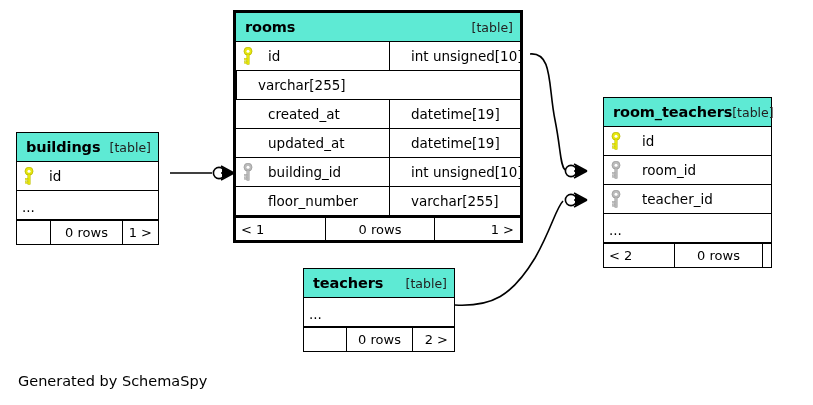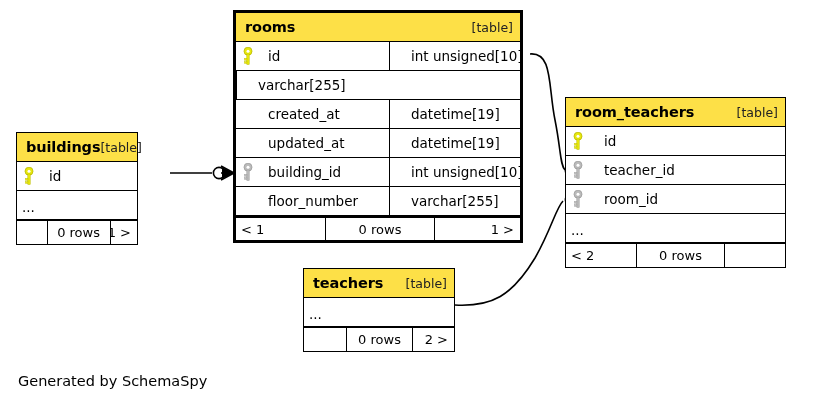--- a/index.html
+++ b/index.html
@@ -42,21 +42,21 @@
     box-sizing: border-box;
     border-bottom: 1px solid #000000;
     height: 29px;
     display: flex;
     align-items: center;
     background: #ffffff;
   }
   .trow:last-child { border-bottom: none; }
 
   .thead {
-    background: #fde047;
+    background: #5eead4;
     height: 29px;
     display: flex;
     align-items: center;
     justify-content: space-between;
     padding: 0 7px 0 9px;
     box-sizing: border-box;
     border-bottom: 1px solid #000000;
   }
   .tname {
     font-weight: bold;
@@ -182,21 +182,21 @@
   <g>
     <path d="M455,305 C492,307 512,296 535,258 C551,230 556,208 563,201" stroke="#000" stroke-width="1.6" fill="none"></path>
     <circle cx="571" cy="200" r="5.6" fill="#fff" stroke="#000" stroke-width="1.6"></circle>
     <path d="M577,200 L585,200" stroke="#000" stroke-width="1.6" fill="none"></path>
     <g transform="translate(587,200)">
         <use href="#crow"></use>
       </g>
   </g>
 </svg>
 
-<div class="tbl" style="left:16px; top:132px; width:122px;">
+<div class="tbl" style="left:16px; top:132px; width:143px;">
   <div class="thead">
     <span class="tname">buildings</span>
     <span class="ttag">[table]</span>
   </div>
 
   <div class="trow">
     <div class="cellL" style="width:100%;">
       <span class="keyslot">
         <svg width="10" height="19" viewBox="0 0 10 19">
           <circle cx="5" cy="4.2" r="4" fill="#e8e80d" stroke="#b9b900" stroke-width="0.8"></circle>
@@ -299,21 +299,21 @@
     </div>
   </div>
 
   <div class="tfoot">
     <div class="fcell left" style="width:89px;">&lt; 1</div>
     <div class="fcell center" style="width:109px;">0 rows</div>
     <div class="fcell right" style="flex:1 1 auto;">1 &gt;</div>
   </div>
 </div>
 
-<div class="tbl" style="left:565px; top:97px; width:221px;">
+<div class="tbl" style="left:603px; top:97px; width:169px;">
   <div class="thead">
     <span class="tname">room_teachers</span>
     <span class="ttag">[table]</span>
   </div>
 
   <div class="trow">
     <div class="cellL" style="width:100%;">
       <span class="keyslot">
         <svg width="10" height="19" viewBox="0 0 10 19">
           <circle cx="5" cy="4.2" r="4" fill="#e8e80d" stroke="#b9b900" stroke-width="0.8"></circle>
@@ -331,36 +331,36 @@
     <div class="cellL" style="width:100%;">
       <span class="keyslot">
         <svg width="10" height="19" viewBox="0 0 10 19">
           <circle cx="5" cy="4.2" r="4" fill="#bbbbbb" stroke="#9a9a9a" stroke-width="0.8"></circle>
           <circle cx="5" cy="4.2" r="1.5" fill="#ffffff"></circle>
           <rect x="3.8" y="7" width="2.4" height="10.5" fill="#bbbbbb" stroke="#9a9a9a" stroke-width="0.5"></rect>
           <rect x="1.4" y="11.4" width="2.6" height="1.8" fill="#bbbbbb" stroke="#9a9a9a" stroke-width="0.4"></rect>
           <rect x="1.4" y="14.6" width="2.6" height="1.8" fill="#bbbbbb" stroke="#9a9a9a" stroke-width="0.4"></rect>
         </svg>
       </span>
-      <span class="fname pad-a">teacher_id</span>
+      <span class="fname pad-a">room_id</span>
     </div>
   </div>
 
   <div class="trow">
     <div class="cellL" style="width:100%;">
       <span class="keyslot">
         <svg width="10" height="19" viewBox="0 0 10 19">
           <circle cx="5" cy="4.2" r="4" fill="#bbbbbb" stroke="#9a9a9a" stroke-width="0.8"></circle>
           <circle cx="5" cy="4.2" r="1.5" fill="#ffffff"></circle>
           <rect x="3.8" y="7" width="2.4" height="10.5" fill="#bbbbbb" stroke="#9a9a9a" stroke-width="0.5"></rect>
           <rect x="1.4" y="11.4" width="2.6" height="1.8" fill="#bbbbbb" stroke="#9a9a9a" stroke-width="0.4"></rect>
           <rect x="1.4" y="14.6" width="2.6" height="1.8" fill="#bbbbbb" stroke="#9a9a9a" stroke-width="0.4"></rect>
         </svg>
       </span>
-      <span class="fname pad-a">room_id</span>
+      <span class="fname pad-a">teacher_id</span>
     </div>
   </div>
 
   <div class="trow">
     <span class="ellipsis">...</span>
   </div>
 
   <div class="tfoot">
     <div class="fcell left" style="width:70px;">&lt; 2</div>
     <div class="fcell center" style="width:88px;">0 rows</div>

